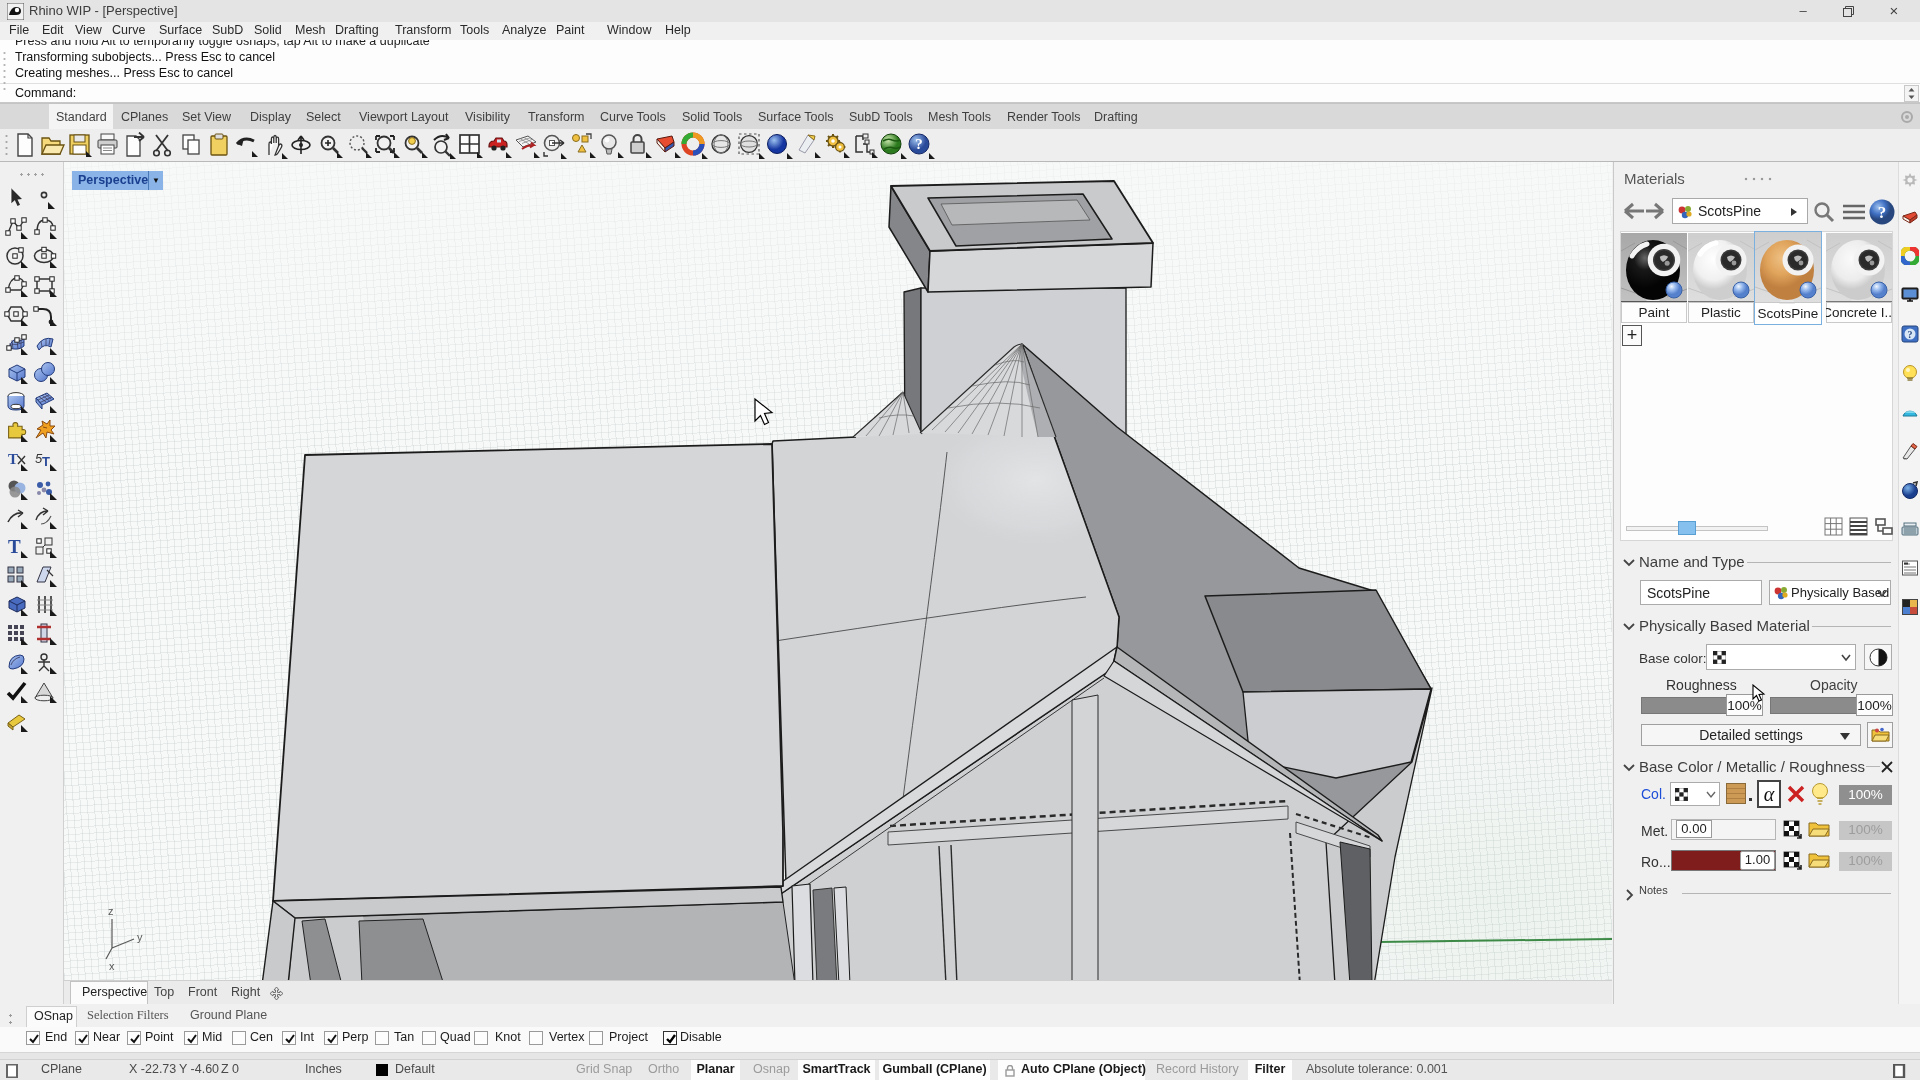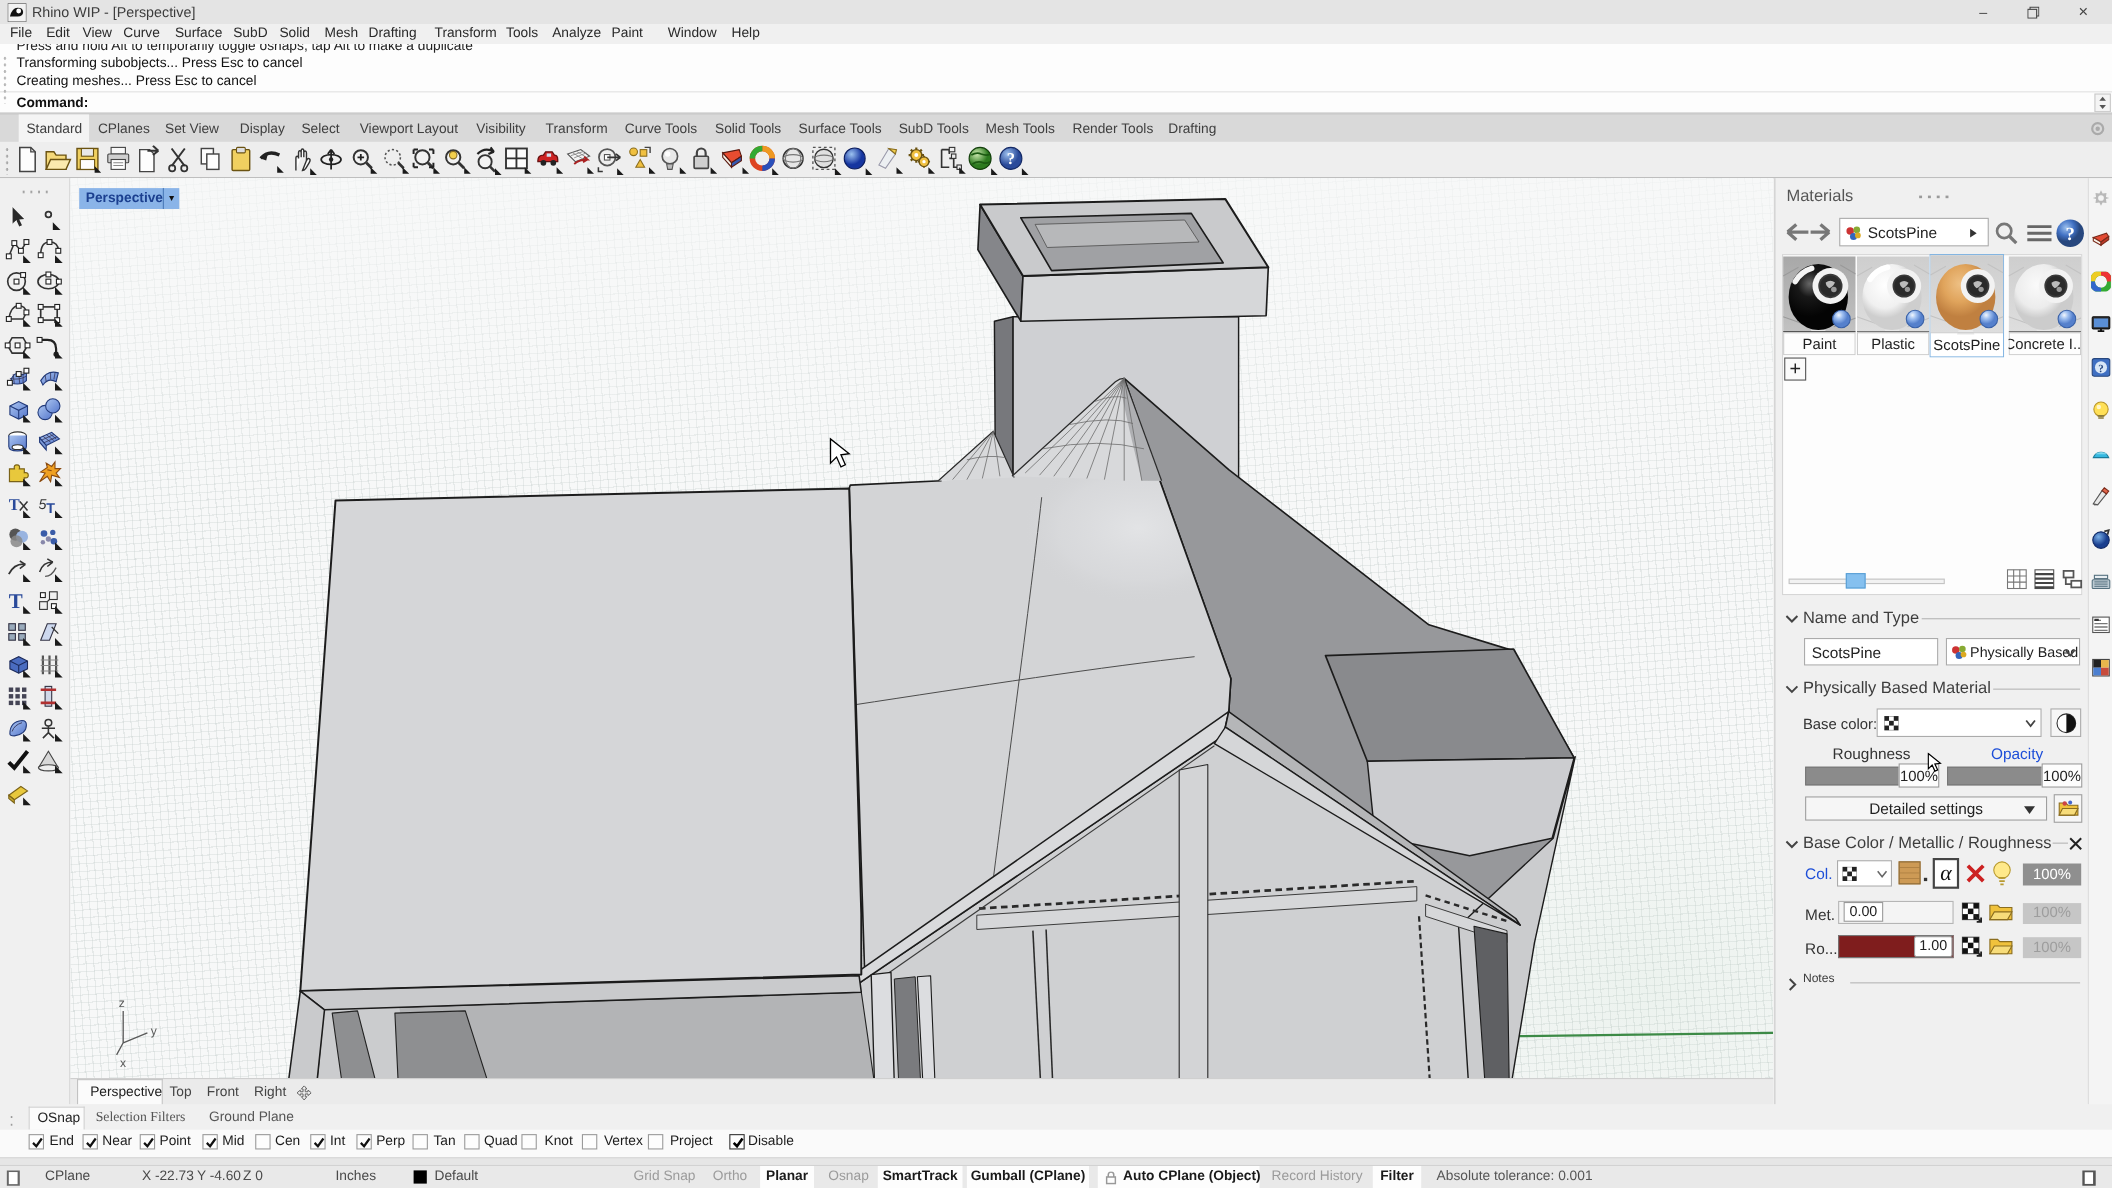--- a/index.html
+++ b/index.html
@@ -17,21 +17,21 @@
 #menubar { left:0; top:22px; width:1920px; height:18px; background:#f0f0f0; font-size:12.5px; color:#2a2a2a; }
 #menubar span { position:absolute; top:1px; }
 
 
 #cmdarea { left:0; top:40px; width:1920px; height:63px; background:#fdfdfd; border-bottom:1px solid #c8c8c8; overflow:hidden; }
 #cmdarea .ln { position:absolute; left:15px; font-size:12.5px; color:#111; white-space:pre; }
 #cmdline { position:absolute; left:0; top:43px; width:1920px; height:20px; border-top:1px solid #e0e0e0; background:#fdfdfd;}
 
 
 #tabrow { left:0; top:103px; width:1920px; height:26px; background:#d9d9d9; font-size:12.5px; color:#3f3f3f; border-top:1px solid #c4c4c4;}
-#tabrow span { position:absolute; top:6px; }
+#tabrow span { position:absolute; top:6px;margin-left:32px; }
 #tabrow .active { background:#f4f4f4; }
 
 
 #iconrow { left:0; top:129px; width:1920px; height:33px; background:#eeeeee; border-bottom:1px solid #b9b9b9; }
 
 
 #lefttools { left:0; top:162px; width:64px; height:842px; background:#f0f0f0; border-right:1px solid #d0d0d0; }
 #viewport { left:64px; top:162px; width:1548px; height:818px; background:#f7f8f8; overflow:hidden;}
 #vplabel { position:absolute; left:8px; top:9px; width:91px; height:19px; background:#8ab4e8; color:#1b3f8f; font-weight:bold; font-size:12.5px; line-height:19px; padding-left:6px; }
 #vplabel .dd { position:absolute; right:0; top:0; width:15px; height:19px; border-left:1px solid #4a79b8; font-weight:normal; color:#111; text-align:center; font-size:8px; line-height:19px;}
@@ -87,21 +87,21 @@
       <span style="left:556px">Paint</span>
       <span style="left:607px">Window</span>
       <span style="left:665px">Help</span>
   </div>
 
   <div class="abs" id="cmdarea">
     <div class="ln" style="top:-6px; color:#222;">Press and hold Alt to temporarily toggle osnaps, tap Alt to make a duplicate</div>
     <div class="ln" style="top:10px;">Transforming subobjects... Press Esc to cancel</div>
     <div class="ln" style="top:26px;">Creating meshes... Press Esc to cancel</div>
     <div id="cmdline">
-        <div class="ln" style="top:2px; font-weight:bold;">Command:</div>
+        <div class="ln" style="top:2px; font-weight:normal;">Command:</div>
       </div>
     <div style="position:absolute;left:3px;top:10px;width:3px;height:44px;background-image:radial-gradient(circle,#b5b5b5 1px,transparent 1.2px);background-size:3px 6px;"></div>
     <div style="position:absolute;right:1px;top:45px;width:15px;height:17px;border:1px solid #c9c9c9;background:#f4f4f4;">
       <svg width="13" height="15">
           <path d="M6.5 2 L9.5 5.5 H3.5 Z" fill="#555"></path>
           <path d="M6.5 13 L3.5 9.5 H9.5 Z" fill="#555"></path>
         </svg>
     </div>
   </div>
 
@@ -961,21 +961,21 @@
           <path d="M1 1 L5 6 L9 1" stroke="#444" stroke-width="1.6" fill="none"></path>
         </svg>
     </div>
     <div class="abs" style="left:250px;top:482px;width:28px;height:26px;background:#f6f6f6;border:1px solid #ababab;">
       <svg class="abs" style="left:4px;top:3px" width="19" height="19">
           <circle cx="9.5" cy="9.5" r="8.5" fill="#fff" stroke="#333"></circle>
           <path d="M9.5 1 A8.5 8.5 0 0 1 9.5 18 Z" fill="#111"></path>
         </svg>
     </div>
     <div class="abs" style="left:52px;top:515px;font-size:14px;color:#333;">Roughness</div>
-    <div class="abs" style="left:196px;top:515px;font-size:14px;color:#1d4ed8;">Opacity</div>
+    <div class="abs" style="left:196px;top:515px;font-size:14px;color:#404040;">Opacity</div>
     <div class="abs" style="left:27px;top:535px;width:121px;height:17px;background:#8b8b8b;border:1px solid #777;"></div>
     <div class="abs" style="left:112px;top:532px;width:37px;height:22px;background:#fdfdfd;border:1px solid #9a9a9a;font-size:13.5px;color:#222;text-align:center;line-height:21px;">100%</div>
     <div class="abs" style="left:156px;top:535px;width:122px;height:17px;background:#8b8b8b;border:1px solid #777;"></div>
     <div class="abs" style="left:242px;top:532px;width:37px;height:22px;background:#fdfdfd;border:1px solid #9a9a9a;font-size:13.5px;color:#222;text-align:center;line-height:21px;">100%</div>
     <div class="abs" style="left:27px;top:562px;width:220px;height:22px;background:#f6f6f6;border:1px solid #9f9f9f;font-size:14px;color:#222;text-align:center;line-height:21px;">Detailed settings<svg class="abs" style="right:9px;top:7px" width="12" height="9">
           <path d="M1 1 H11 L6 8 Z" fill="#333"></path>
         </svg></div>
     <div class="abs" style="left:253px;top:560px;width:26px;height:26px;background:#f6f6f6;border:1px solid #9f9f9f;">
       <svg class="abs" style="left:3px;top:4px" width="19" height="16">
           <path d="M1 14 V3 H7 L9 5 H18 V14 Z" fill="#f0c23c" stroke="#8a6d1f"></path>

